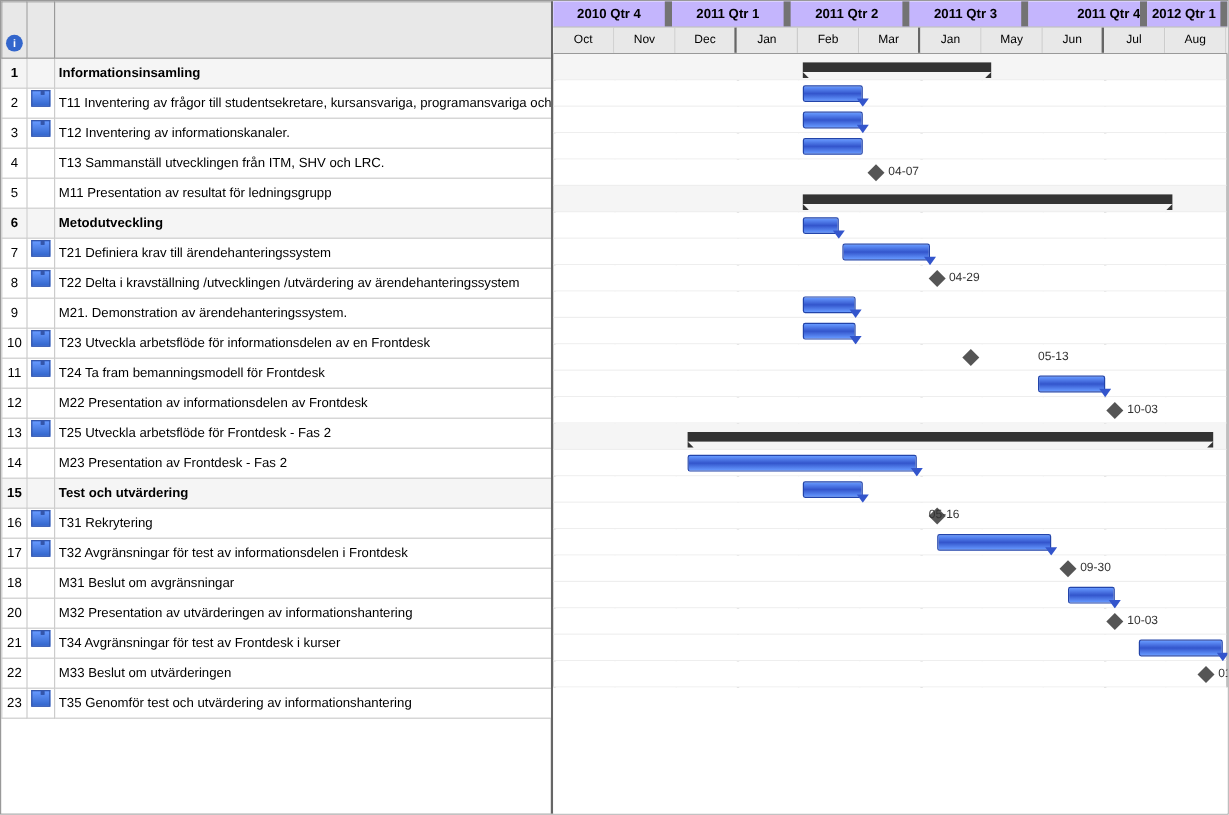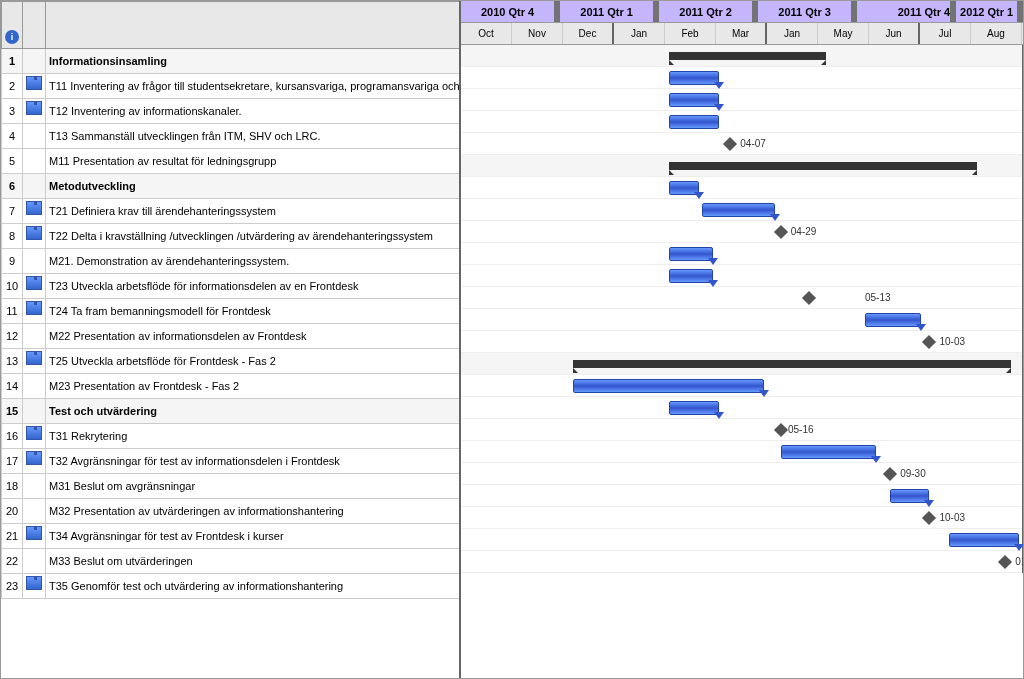--- a/index.html
+++ b/index.html
@@ -377,21 +377,21 @@
         <div class="gantt-row task" style="width: 561px;">
           <div class="gantt-bar" style="left: 112.2px; width: 190.74px;"></div>
           <div class="arrow-down" style="left: 297.94px;"></div>
         </div>
         <div class="gantt-row task" style="width: 561px;">
           <div class="gantt-bar" style="left: 207.57px; width: 50.49px;"></div>
           <div class="arrow-down" style="left: 253.06px;"></div>
         </div>
         <div class="gantt-row task" style="width: 561px;">
           <div class="gantt-milestone" style="left: 314.77px;"></div>
-          <div class="gantt-label" style="left: 327px;">05-16</div>
+          <div class="gantt-label" style="left: 313px;">05-16</div>
         </div>
         <div class="gantt-row task" style="width: 561px;">
           <div class="gantt-bar" style="left: 319.77px; width: 95.37px;"></div>
           <div class="arrow-down" style="left: 410.14px;"></div>
         </div>
         <div class="gantt-row task" style="width: 561px;">
           <div class="gantt-milestone" style="left: 424.165px;"></div>
           <div class="gantt-label" style="left: 439.165px;">09-30</div>
         </div>
         <div class="gantt-row task" style="width: 561px;">

